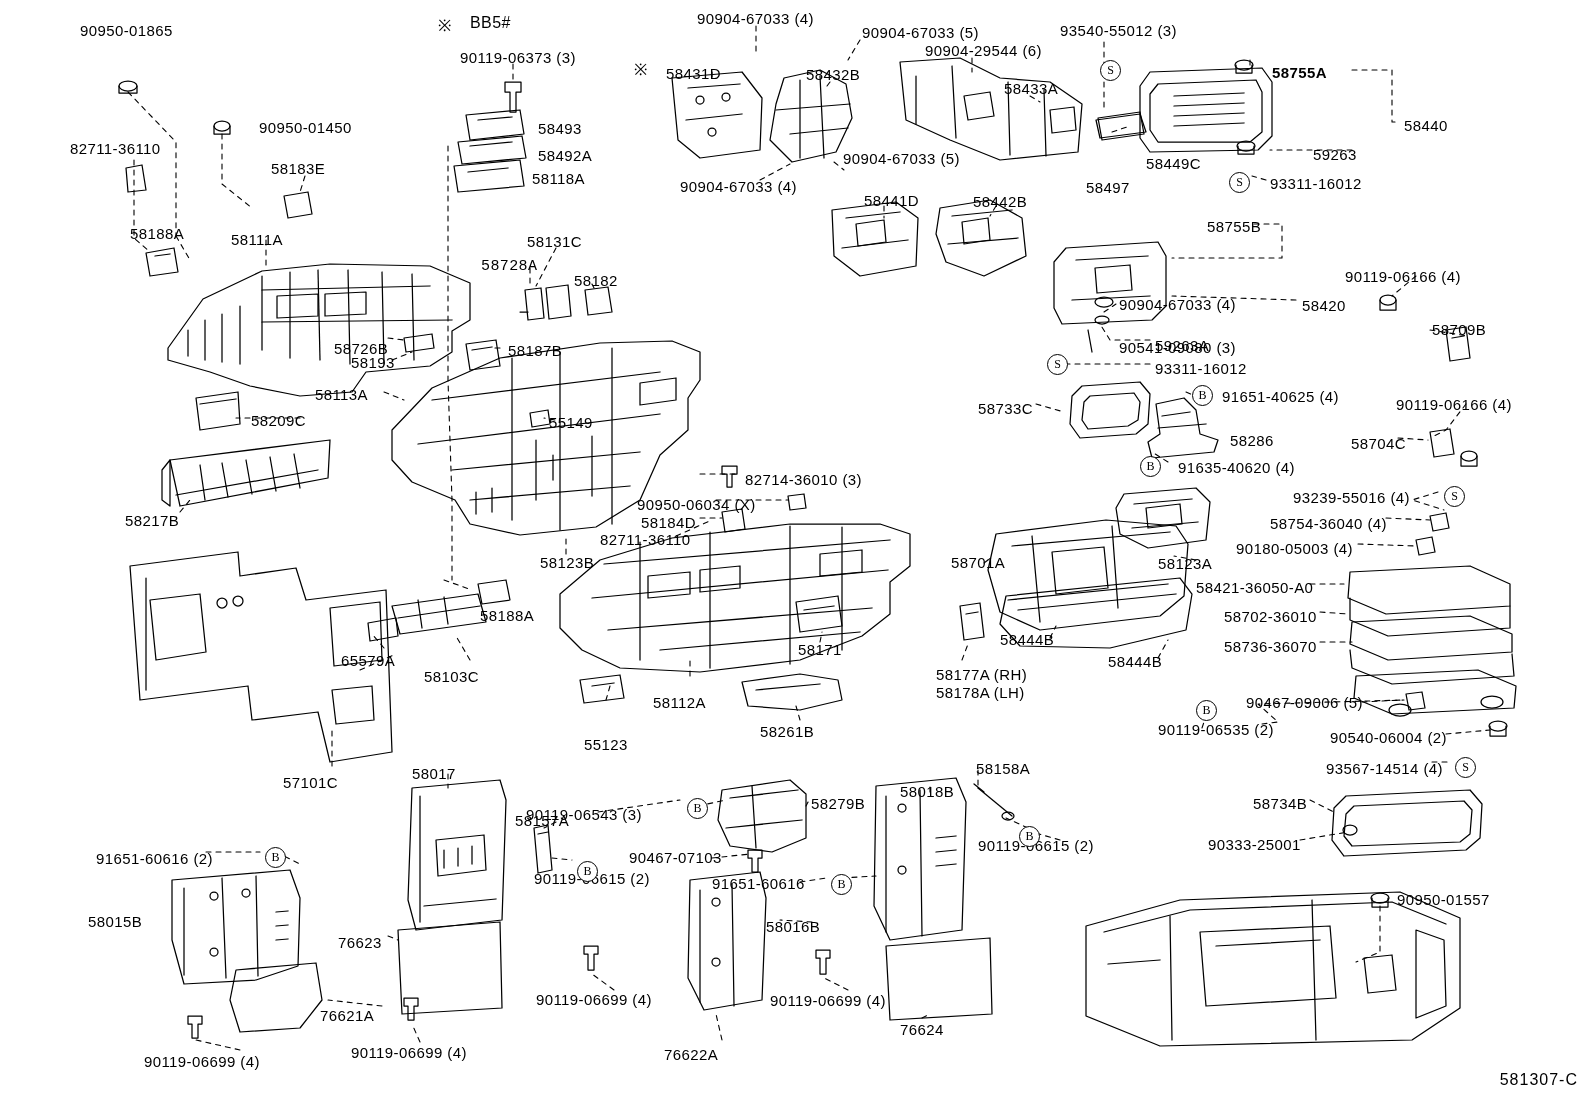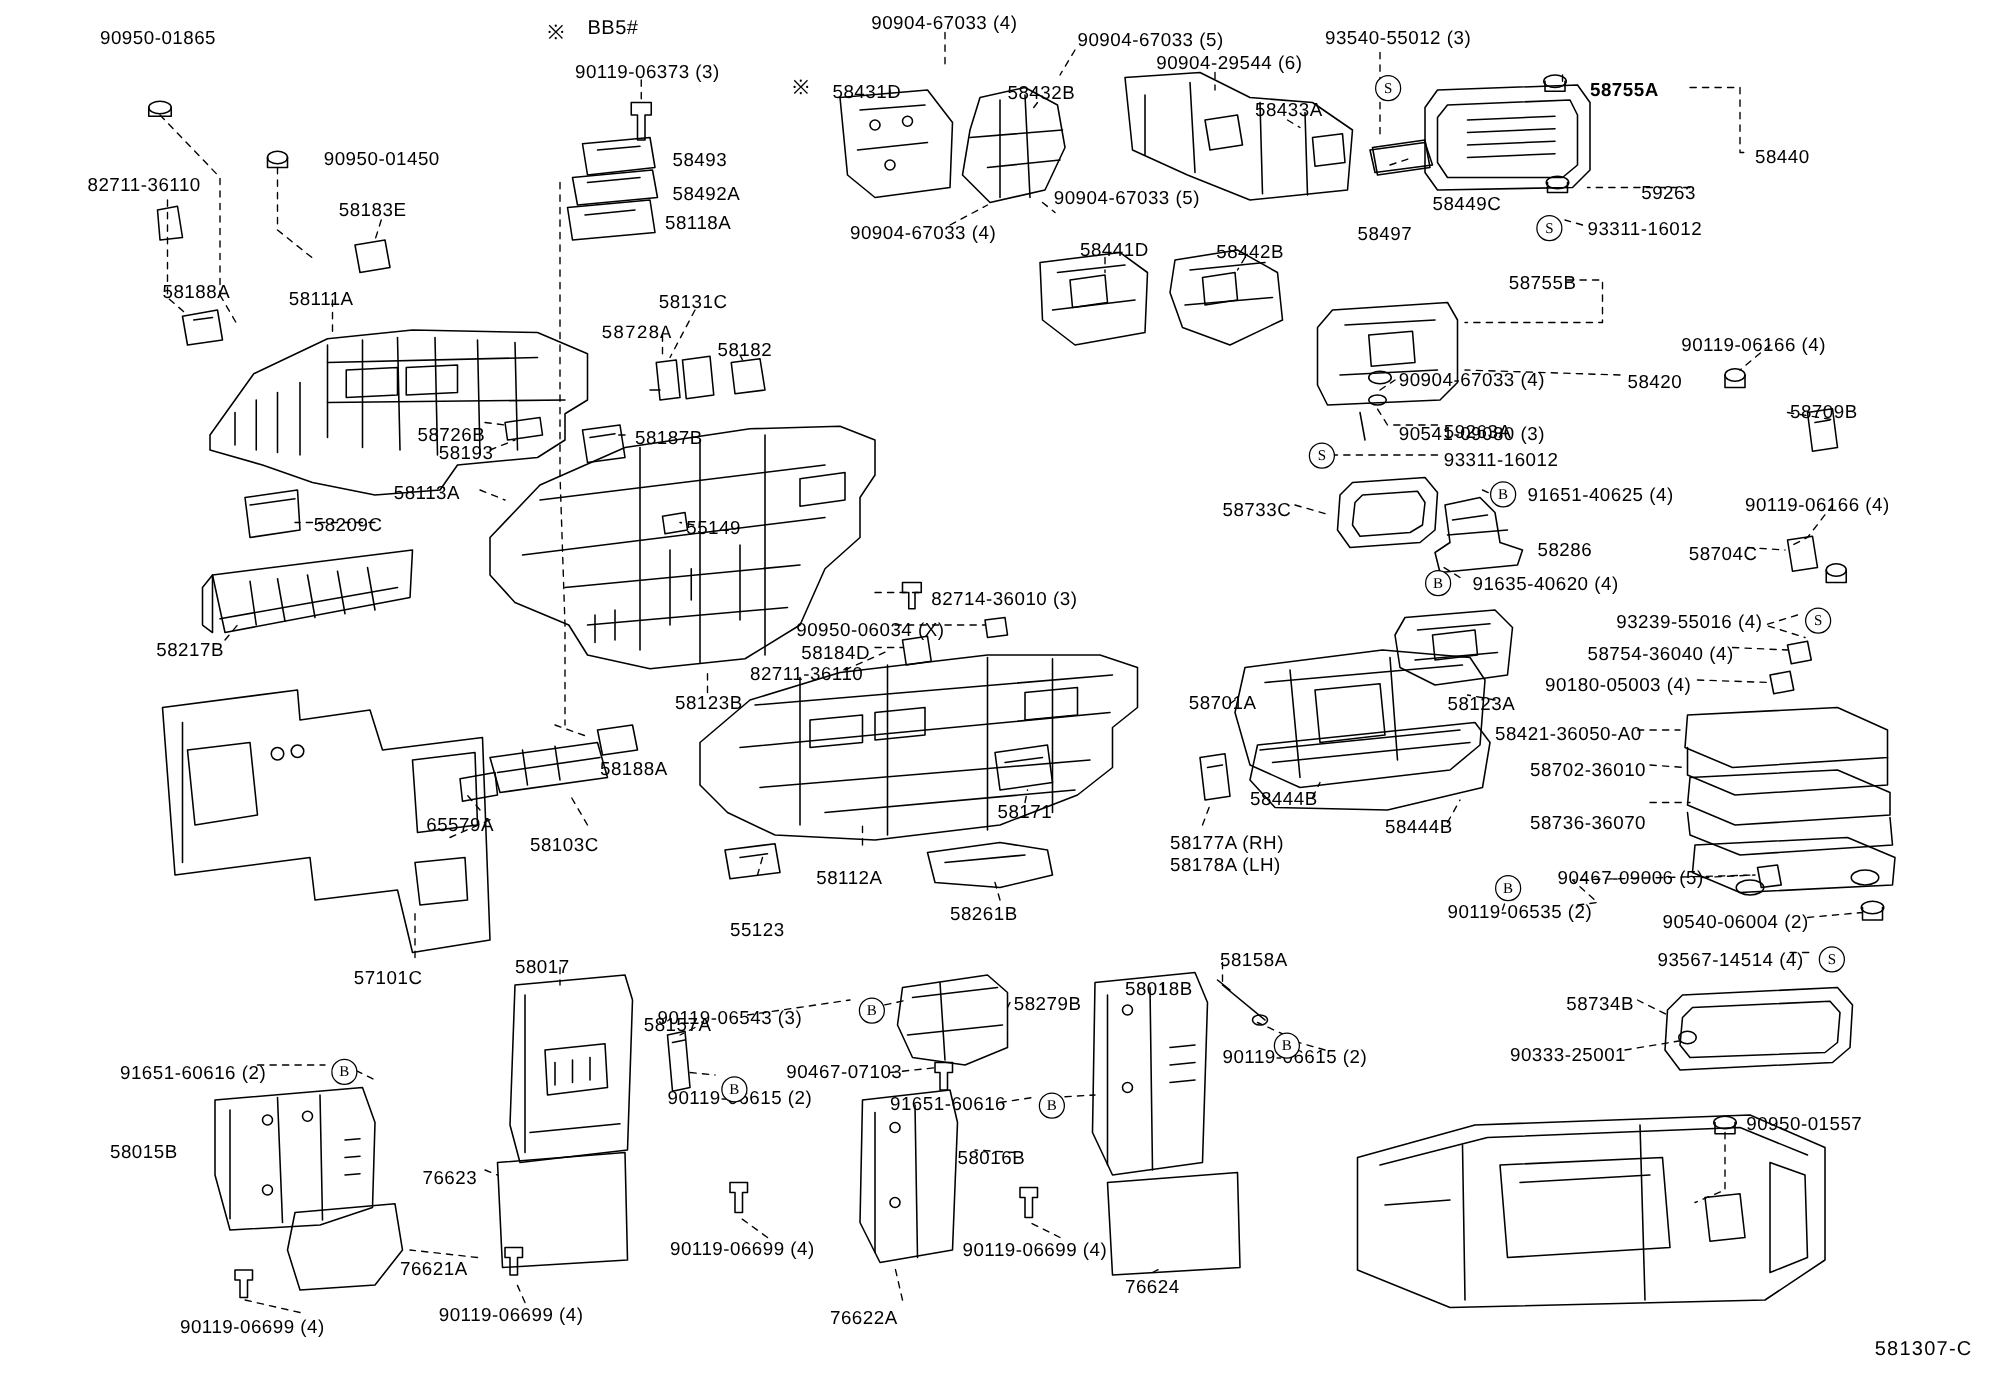--- a/index.html
+++ b/index.html
@@ -505,21 +505,21 @@
       <div class="lbl" style="left: 1230px; top: 432px;">58286</div>
       <div class="lbl" style="left: 1178px; top: 459px;">91635-40620 (4)</div>
       <div class="lbl" style="left: 978px; top: 400px;">58733C</div>
       <div class="lbl" style="left: 1293px; top: 489px;">93239-55016 (4)</div>
       <div class="lbl" style="left: 1270px; top: 515px;">58754-36040 (4)</div>
       <div class="lbl" style="left: 1236px; top: 540px;">90180-05003 (4)</div>
       <div class="lbl" style="left: 1158px; top: 555px;">58123A</div>
       <div class="lbl" style="left: 931px; top: 554px; margin-left: 20px;">58701A</div>
       <div class="lbl" style="left: 1196px; top: 579px;">58421-36050-A0</div>
       <div class="lbl" style="left: 1224px; top: 608px;">58702-36010</div>
-      <div class="lbl" style="left: 1224px; top: 638px; margin-top: 12px;">58736-36070</div>
+      <div class="lbl" style="left: 1224px; top: 638px;">58736-36070</div>
       <div class="lbl" style="left: 1000px; top: 631px;">58444B</div>
       <div class="lbl" style="left: 1108px; top: 653px;">58444B</div>
       <div class="lbl" style="left: 1158px; top: 721px;">90119-06535 (2)</div>
       <div class="lbl" style="left: 1246px; top: 694px;">90467-09006 (5)</div>
       <div class="lbl" style="left: 1330px; top: 729px;">90540-06004 (2)</div>
       <div class="lbl" style="left: 1326px; top: 760px;">93567-14514 (4)</div>
       <div class="lbl" style="left: 1253px; top: 795px;">58734B</div>
       <div class="lbl" style="left: 1208px; top: 836px;">90333-25001</div>
       <div class="lbl" style="left: 1397px; top: 891px;">90950-01557</div>
       <div class="lbl" style="left: 412px; top: 765px;">58017</div>

